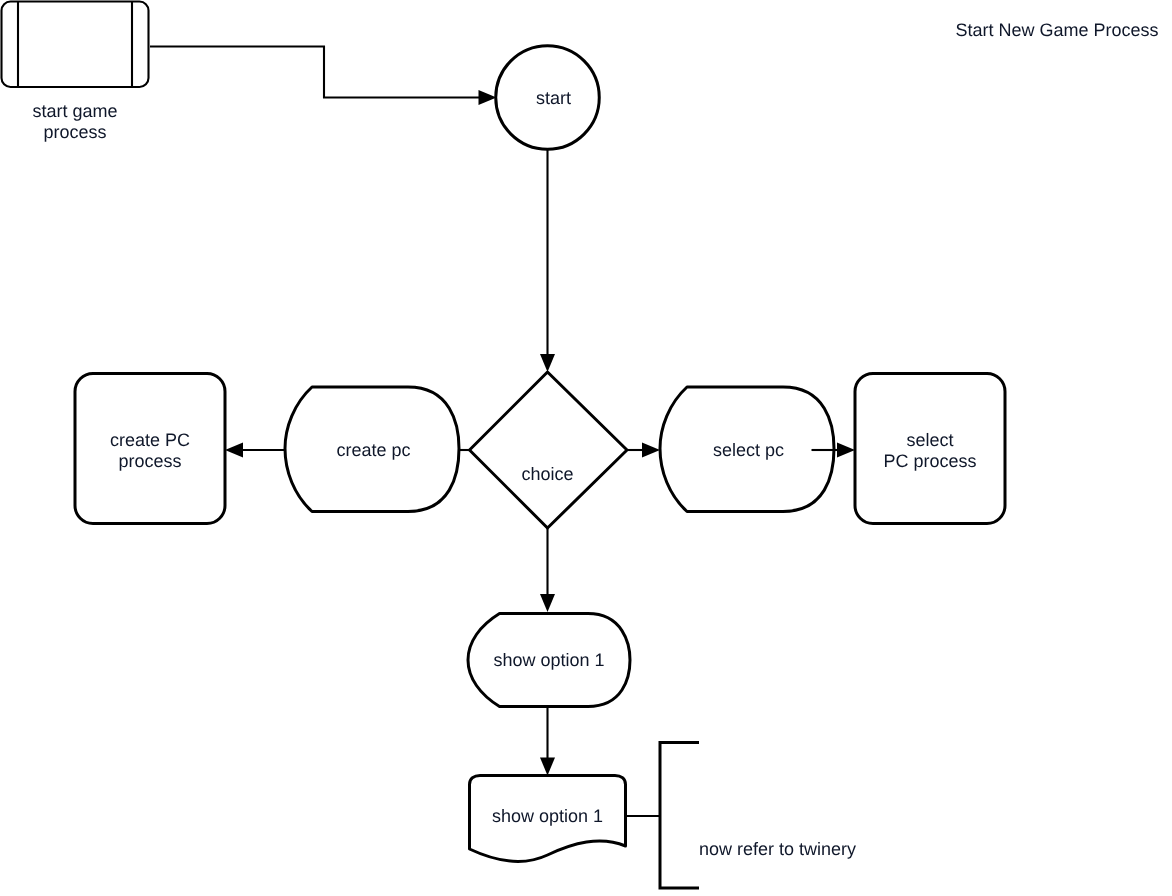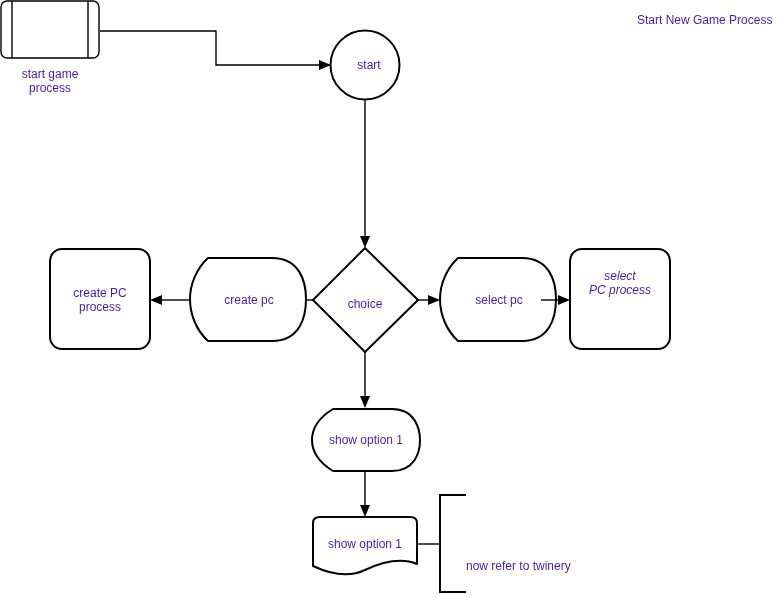--- a/index.html
+++ b/index.html
@@ -52,21 +52,21 @@
     fill: none;
     stroke: #000000;
     stroke-width: 2;
     stroke-linejoin: miter;
   }
   .lbl {
     position: absolute;
     font-family: "Liberation Sans", sans-serif;
     font-size: 12px;
     line-height: 14px;
-    color: #4c1d95;
+    color: #0f172a;
     text-align: center;
     white-space: pre-line;
     pointer-events: none;
   }
   .lbl-center {
     transform: translate(-50%, -50%);
   }
   .lbl-left {
     text-align: left;
   }
@@ -165,30 +165,30 @@
       <path class="bracket" d="M 466 495 L 440 495 L 440 592 L 466 592"></path>
     </g>
 
   </svg>
 
   <div class="lbl lbl-center" style="left:50px; top:81px; width:110px;">start game
 process</div>
 
   <div class="lbl lbl-center" style="left:369px; top:65px; width:70px;">start</div>
 
-  <div class="lbl lbl-center" style="left:365px; top:304px; width:90px;">choice</div>
+  <div class="lbl lbl-center" style="left:365px; top:316px; width:90px;">choice</div>
 
   <div class="lbl lbl-center" style="left:249px; top:300px; width:100px;">create pc</div>
 
   <div class="lbl lbl-center" style="left:100px; top:300px; width:100px;">create PC
 process</div>
 
   <div class="lbl lbl-center" style="left:499px; top:300px; width:100px;">select pc</div>
 
-  <div class="lbl lbl-center" style="left:620px; top:283px; width:88px;font-style:italic;">select
+  <div class="lbl lbl-center" style="left:620px; top:300px; width:88px;">select
 PC process</div>
 
   <div class="lbl lbl-center" style="left:366px; top:440px; width:110px;">show option 1</div>
 
   <div class="lbl lbl-center" style="left:365px; top:544px; width:110px;">show option 1</div>
 
   <div class="lbl lbl-left" style="left:466px; top:538px; width:180px;margin-top:21px;">now refer to twinery</div>
 
   <div class="lbl lbl-left" style="left:637px; top:13px; width:140px;">Start New Game Process</div>
 

